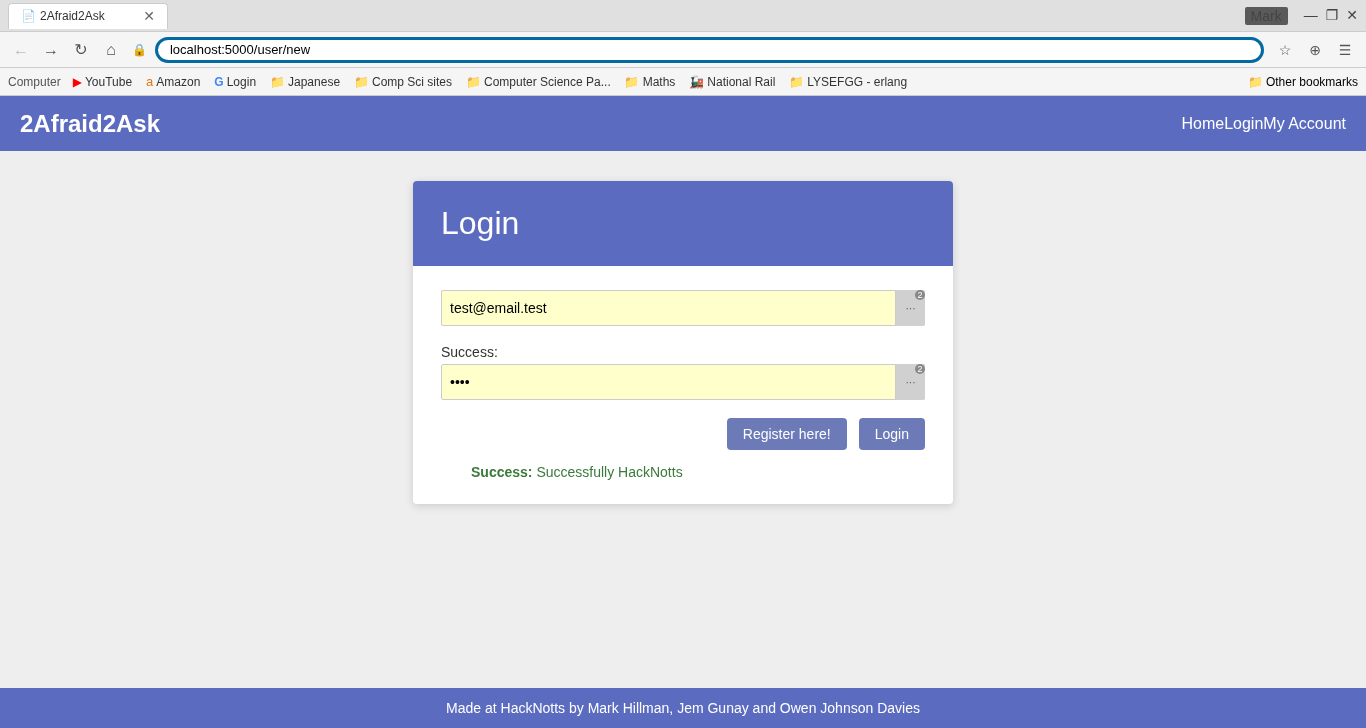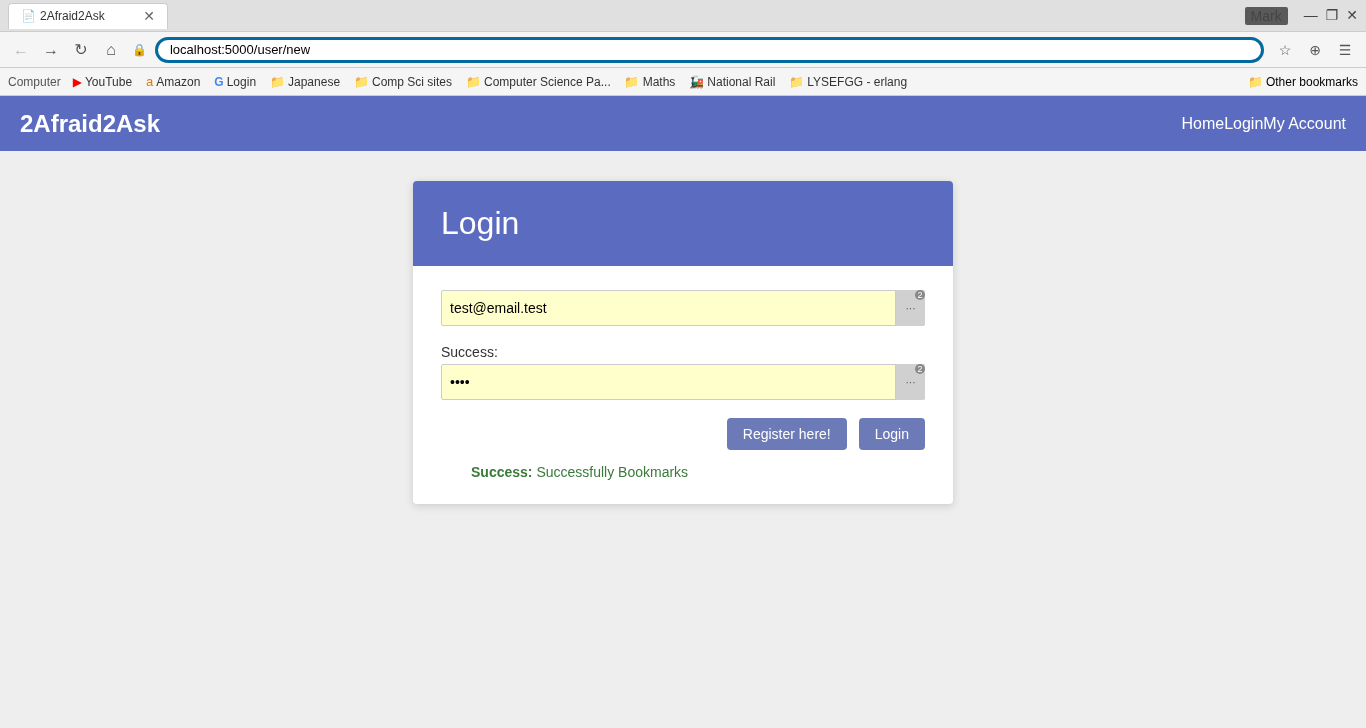--- a/index.html
+++ b/index.html
@@ -244,21 +244,24 @@
           </div>
         </div>
 
         <div class="form-actions">
           <button class="btn btn-register">Register here!</button>
           <button class="btn btn-login">Login</button>
         </div>
 
         <div class="success-msg">
           <span class="success-label">Success:</span>
-          <span class="success-text"> Successfully Bookmarks</span>
+          <span class="success-text"> Successfully HackNotts</span>
         </div>
 
       </div>
     </div>
   </div>
 
+  <footer class="site-footer">
+    <span>Made at HackNotts by Mark Hillman, Jem Gunay and Owen Johnson Davies</span>
+  </footer>
 
 </div>
 
 </body></html>

